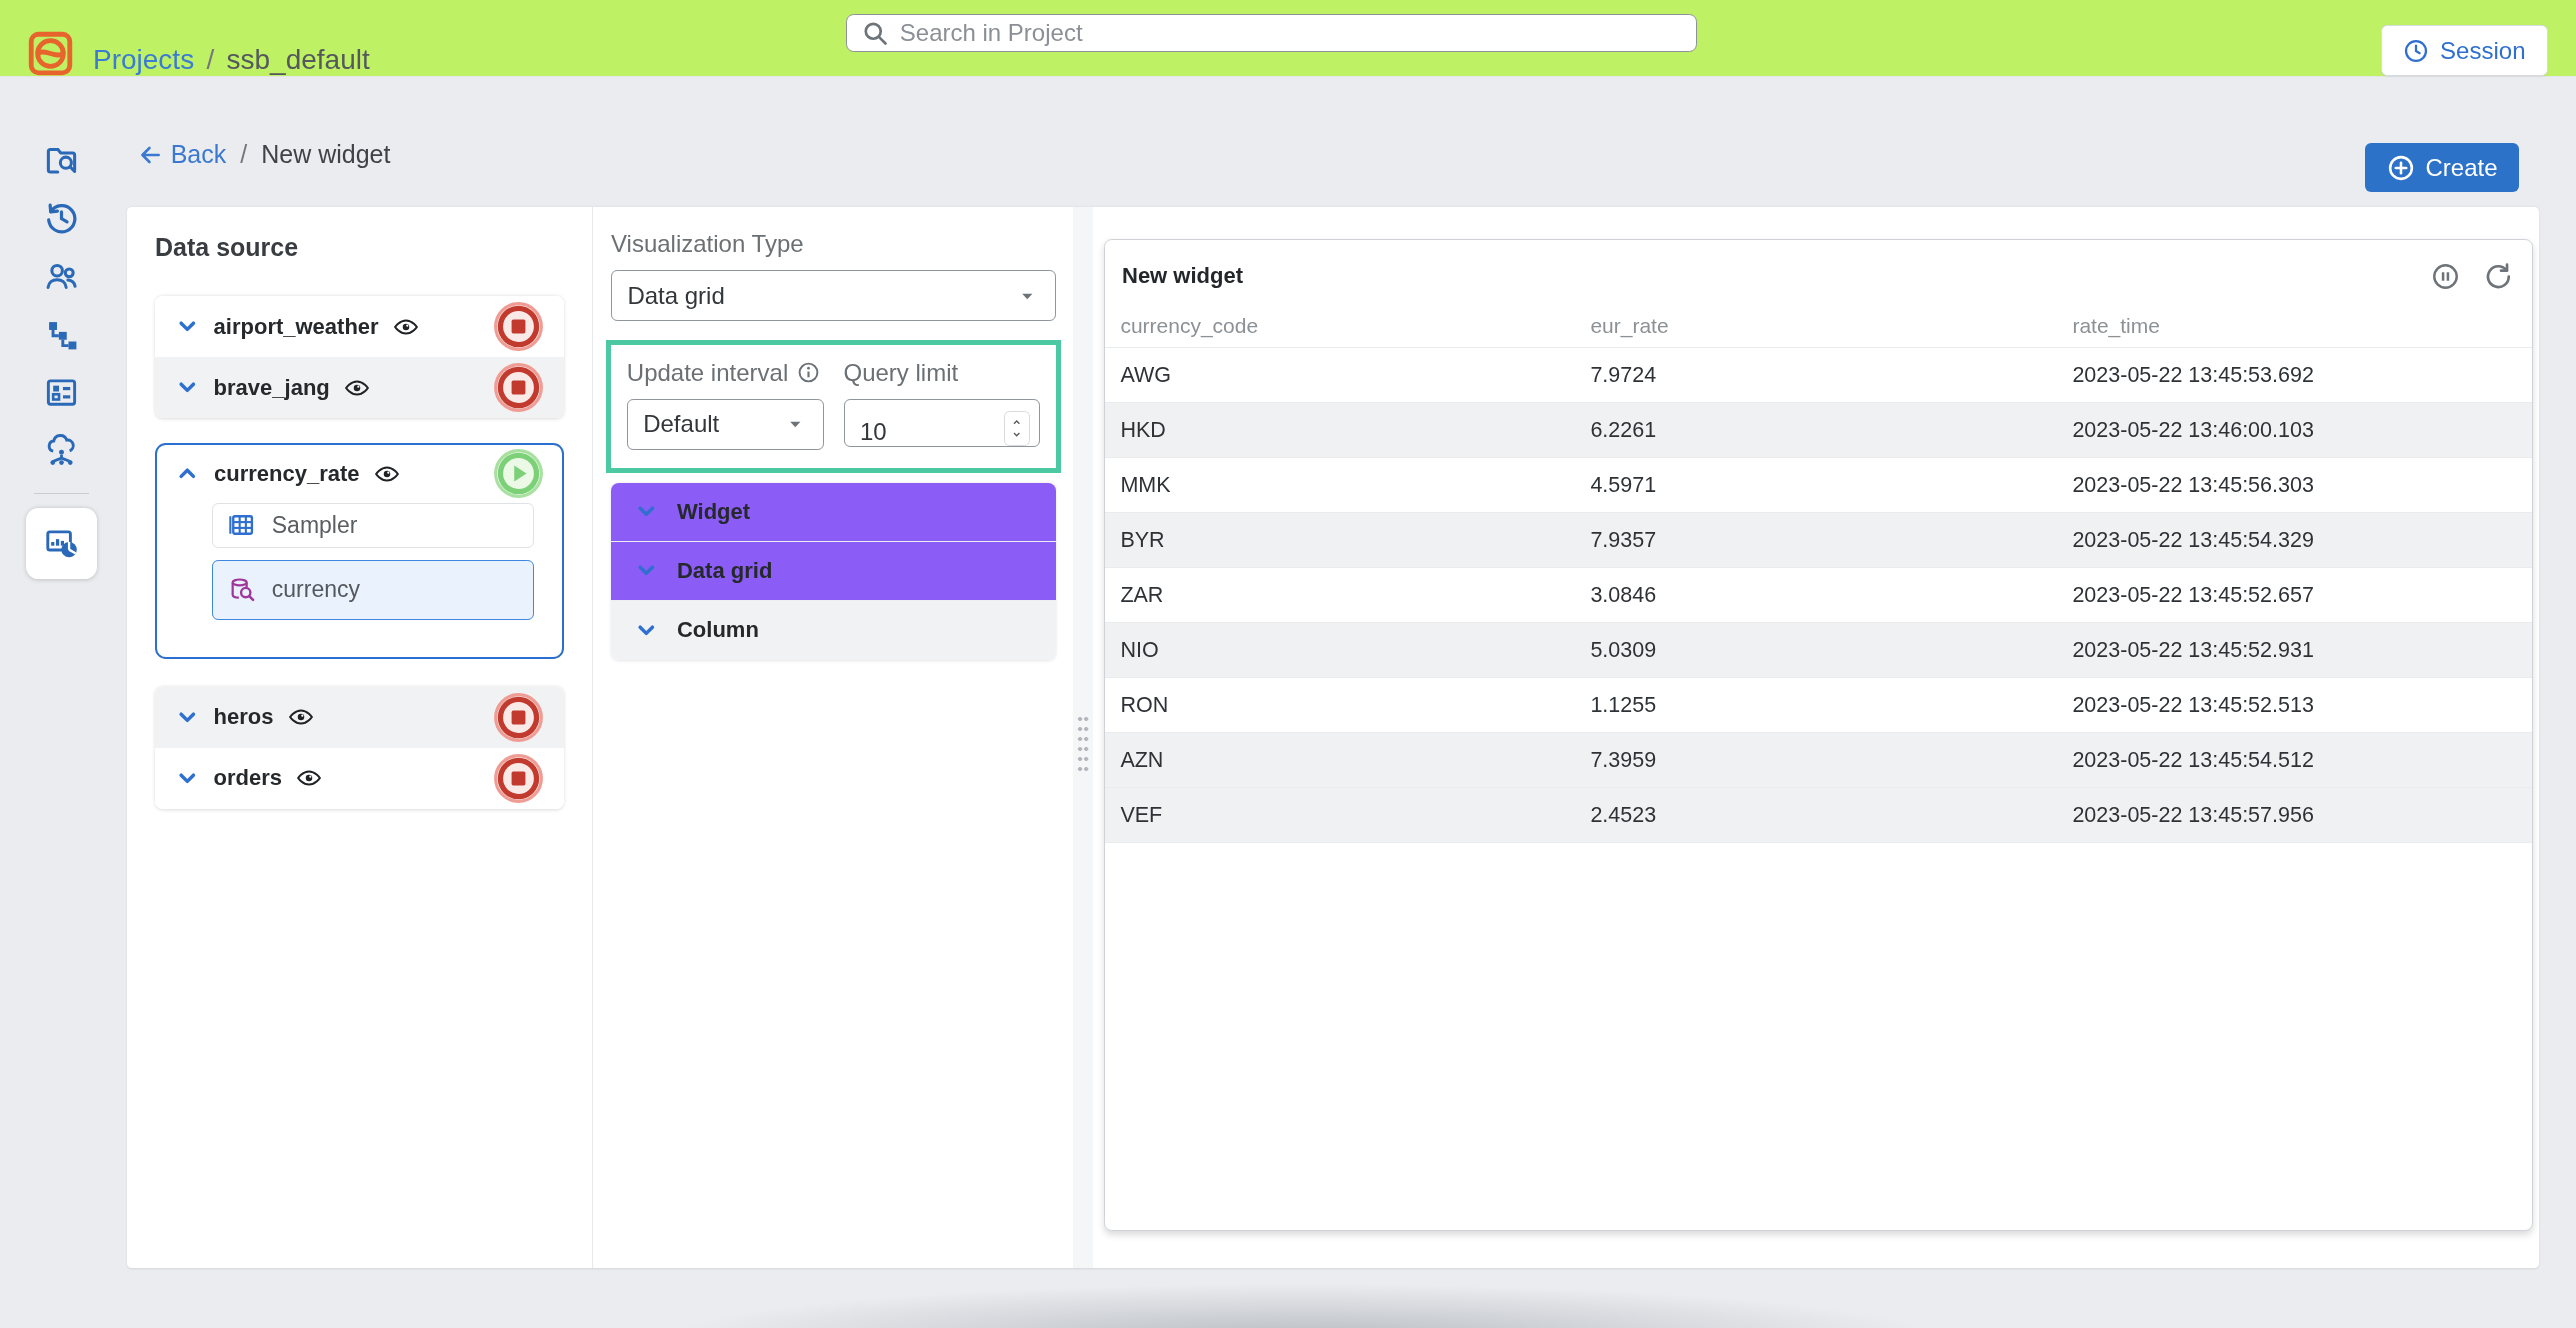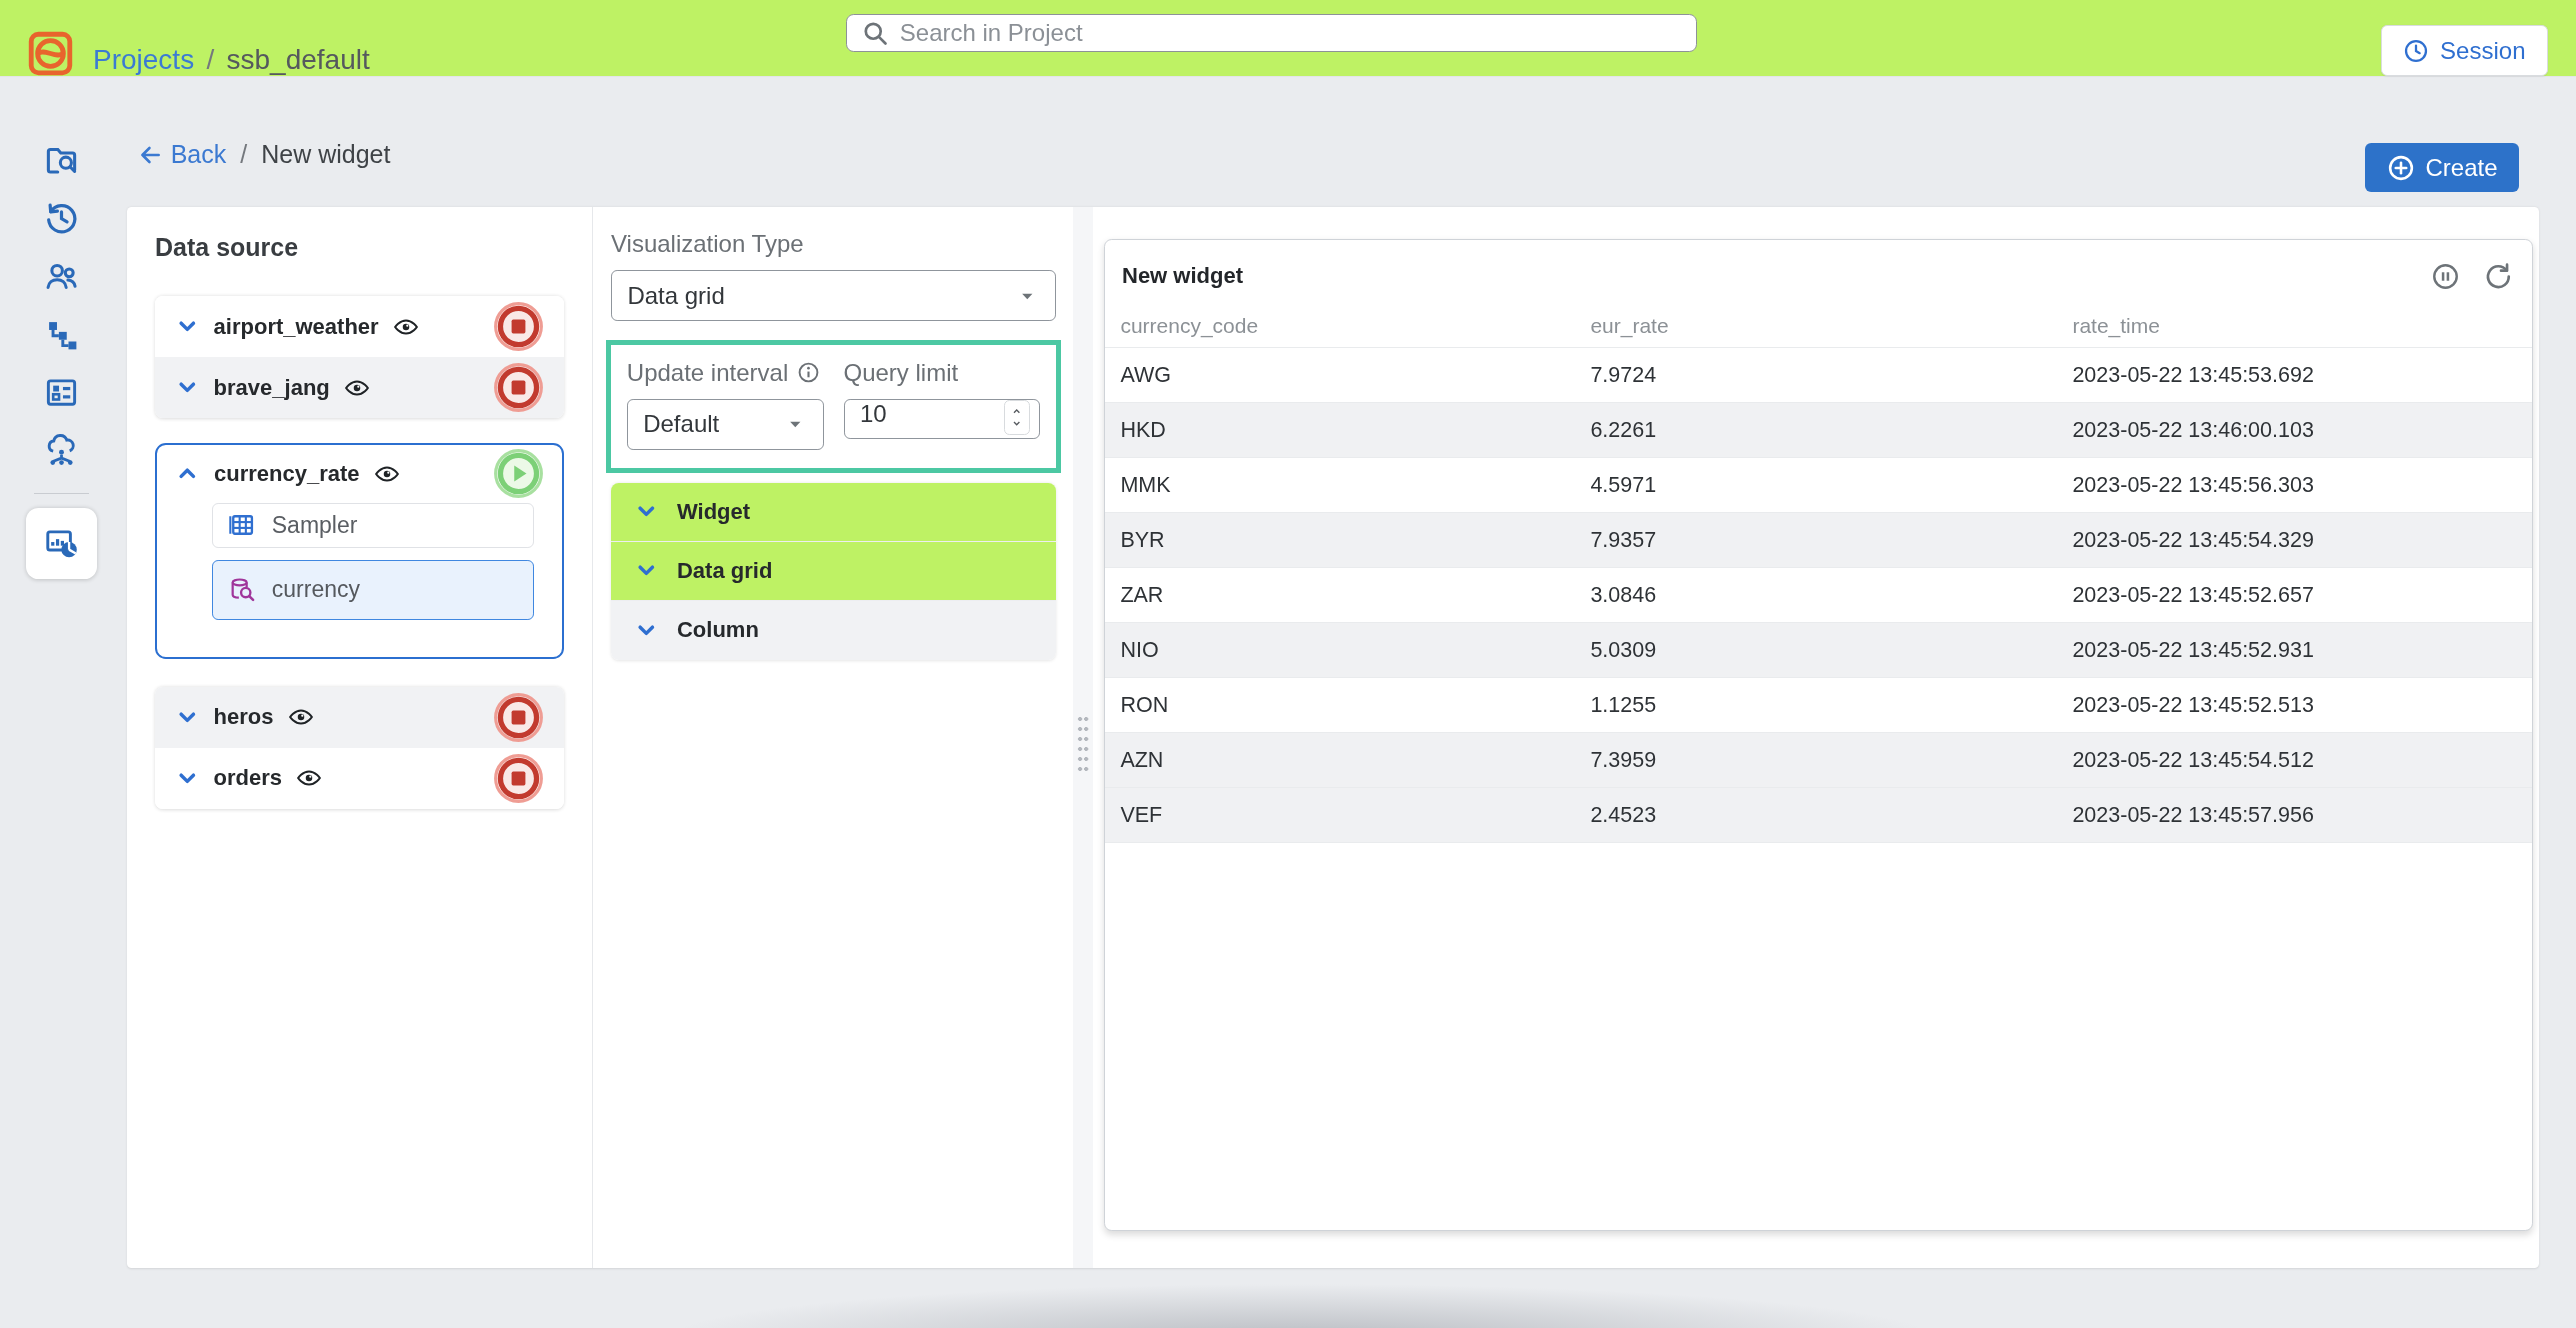--- a/index.html
+++ b/index.html
@@ -109,28 +109,28 @@
     display:flex; align-items:center; padding:0 15.4px; font-size:24px; color:#33373b;
     cursor:pointer; justify-content:space-between;
   }
   .select-box .caret { width:24.6px; height:24.6px; color:#6d7378; }
   .annotation-box {
     border:5.4px solid #4cc8a3; margin:18.4px -4.6px 9.2px -4.6px; padding:14px 15.4px 18.4px 15.4px;
     display:flex; gap:20px; background:transparent;
   }
   .annotation-box .fcol { flex:1; min-width:0; }
   .num-input {
-    height:40px; border:1.5px solid #8f959c; border-radius:6.1px; background:#fff;
-    display:flex; align-items:flex-start; padding:0 9.2px 0 15.4px; justify-content:space-between;
+    height:48px; border:1.5px solid #8f959c; border-radius:6.1px; background:#fff;
+    display:flex; align-items:flex-end; padding:0 9.2px 0 15.4px; justify-content:space-between;
   }
   .num-input input { border:none; outline:none; width:92px; font-size:24px; color:#33373b; font-family:inherit; }
   .stepper { width:26px; height:35px; border:0.8px solid #d8dbde; border-radius:5.4px; display:flex; flex-direction:column; align-items:center; justify-content:center; gap:1.5px; cursor:pointer; color:#55595e; }
   .stepper svg { width:15.4px; height:10.8px; }
   .accordion { border-radius:7.7px; overflow:hidden; box-shadow:0 0.8px 3.1px rgba(0,0,0,.10); }
-  .acc-row { height:59px; display:flex; align-items:center; gap:18.4px; padding:0 23px; background:#bef264; border-bottom:1.5px solid #edeef1; cursor:pointer; }
+  .acc-row { height:59px; display:flex; align-items:center; gap:18.4px; padding:0 23px; background:#8b5cf6; border-bottom:1.5px solid #edeef1; cursor:pointer; }
   .acc-row:last-child { border-bottom:none; background:#f1f2f4; }
   .acc-row .chev { width:24.6px; height:24.6px; color:#2f6fd0; }
   .acc-row .alabel { font-size:22px; font-weight:bold; color:#26292c; }
 
   
   .gutter { position:absolute; left:946px; top:0; bottom:0; width:20px; background:#f5f6f8; cursor:col-resize; }
   .splitter-grip {
     position:absolute; left:3.8px; top:507px; width:12.3px; height:58px;
     background:radial-gradient(circle, #b4b8be 1.8px, transparent 2.3px);
     background-size:6.1px 10px;

